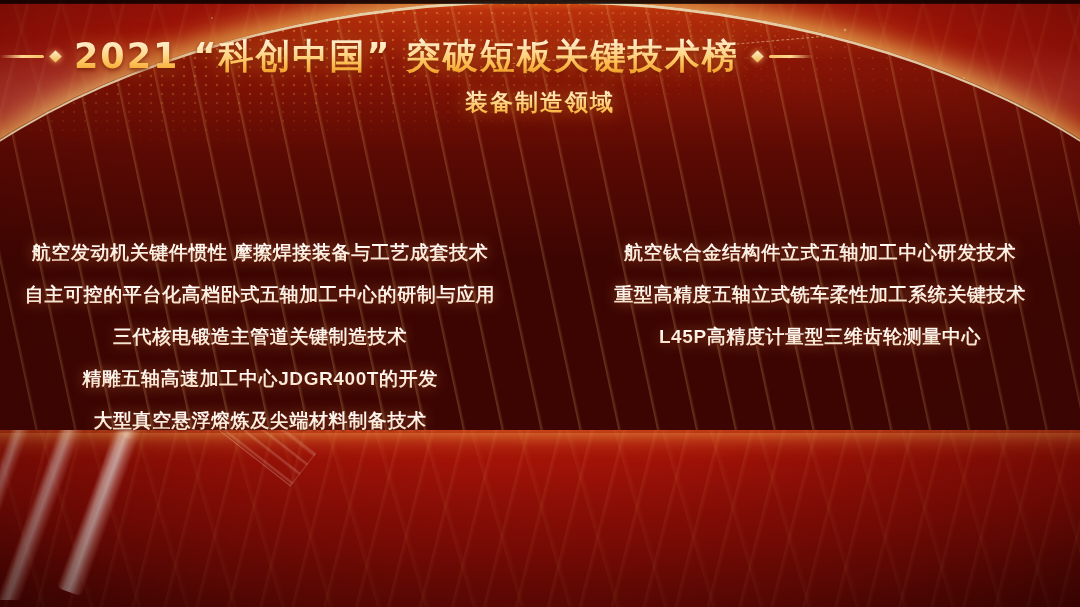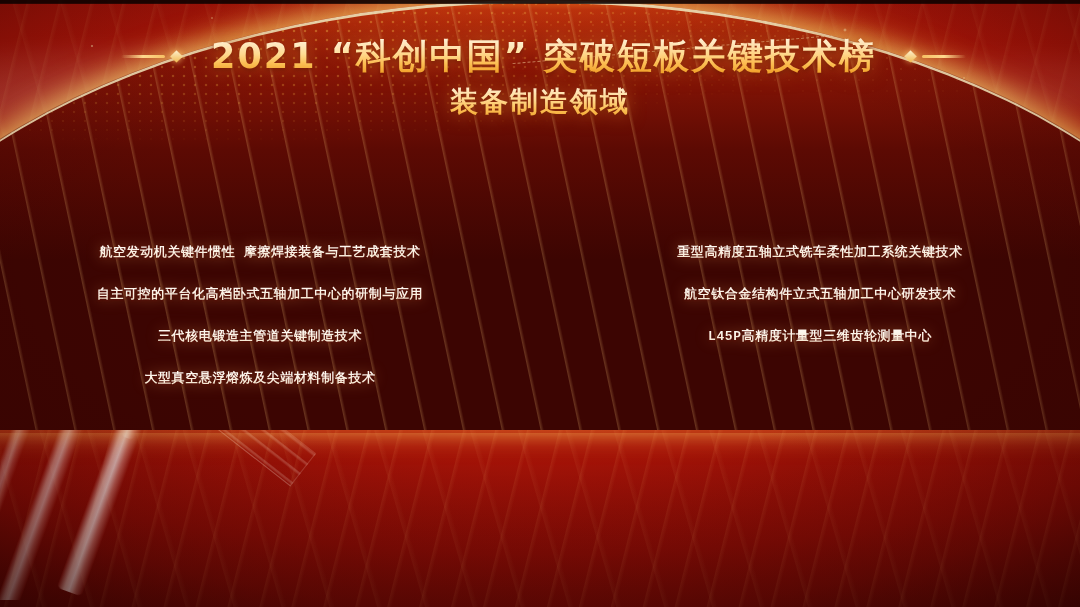--- a/index.html
+++ b/index.html
@@ -281,21 +281,21 @@
   .edge-top{top:0;left:0;right:0;height:3px;background:#100100;opacity:.55;}
   .edge-bottom{bottom:0;left:0;right:0;height:4px;background:#0c0100;opacity:.75;}
 
   
   .title-block{
     position:absolute;left:0;right:0;top:34px;
     text-align:center;
     z-index:6;
   }
   .title-row{
-    display:flex;align-items:center;justify-content:center;gap:30px;margin-left:7px;
+    display:flex;align-items:center;gap:14px;
   }
   .orn{display:flex;align-items:center;gap:7px;}
   .orn-line{
     width:44px;height:3px;border-radius:2px;
     background:linear-gradient(to right,rgba(255,208,120,0),#ffd98e,#f6bf63);
   }
   .orn.right .orn-line{
     background:linear-gradient(to left,rgba(255,208,120,0),#ffd98e,#f6bf63);
   }
   .orn-diamond{
@@ -317,34 +317,34 @@
       #e89524 100%);
     -webkit-background-clip:text;
     background-clip:text;
     color:transparent;
     -webkit-text-fill-color:transparent;
     text-shadow:0 0 18px rgba(255,160,50,.55);
     filter:drop-shadow(0 2px 2px rgba(90,8,2,.75));
     white-space:nowrap;
   }
   .title-main{font-size:35px;line-height:44px;}
-  .title-sub{font-size:28px;line-height:44px;margin-top:2px;}
+  .title-sub{font-size:23px;line-height:44px;margin-top:2px;}
 
   
   .columns{
     position:absolute;left:0;right:0;top:232px;
     display:flex;
     z-index:6;
   }
   .col{flex:1;display:flex;flex-direction:column;align-items:center;}
   .col-left{padding-right:24px;}
   .col-right{padding-left:16px;}
   .item{
-    font-family:Liberation Mono, monospace;
-    font-size:13px;
+    font-family:Liberation Sans, sans-serif;
+    font-size:19px;
     font-weight:700;
     letter-spacing:.6px;
     line-height:22px;
     height:42px;
     display:flex;align-items:center;
     white-space:nowrap;
     background:linear-gradient(to bottom,
       #ffffff 0%,
       #fdf7ee 38%,
       #f3e0c6 70%,
@@ -418,24 +418,25 @@
     </div>
     <div class="title-sub">装备制造领域</div>
   </div>
 
   <div class="columns">
 
     <div class="col col-left">
       <div class="item">航空发动机关键件惯性 摩擦焊接装备与工艺成套技术</div>
       <div class="item">自主可控的平台化高档卧式五轴加工中心的研制与应用</div>
       <div class="item">三代核电锻造主管道关键制造技术</div>
+      <div class="item">精雕五轴高速加工中心JDGR400T的开发</div>
       <div class="item">大型真空悬浮熔炼及尖端材料制备技术</div>
     </div>
 
     <div class="col col-right">
+      <div class="item">航空钛合金结构件立式五轴加工中心研发技术</div>
       <div class="item">重型高精度五轴立式铣车柔性加工系统关键技术</div>
-      <div class="item">航空钛合金结构件立式五轴加工中心研发技术</div>
       <div class="item">L45P高精度计量型三维齿轮测量中心</div>
     </div>
 
   </div>
 
 </div>
 
 </body></html>

